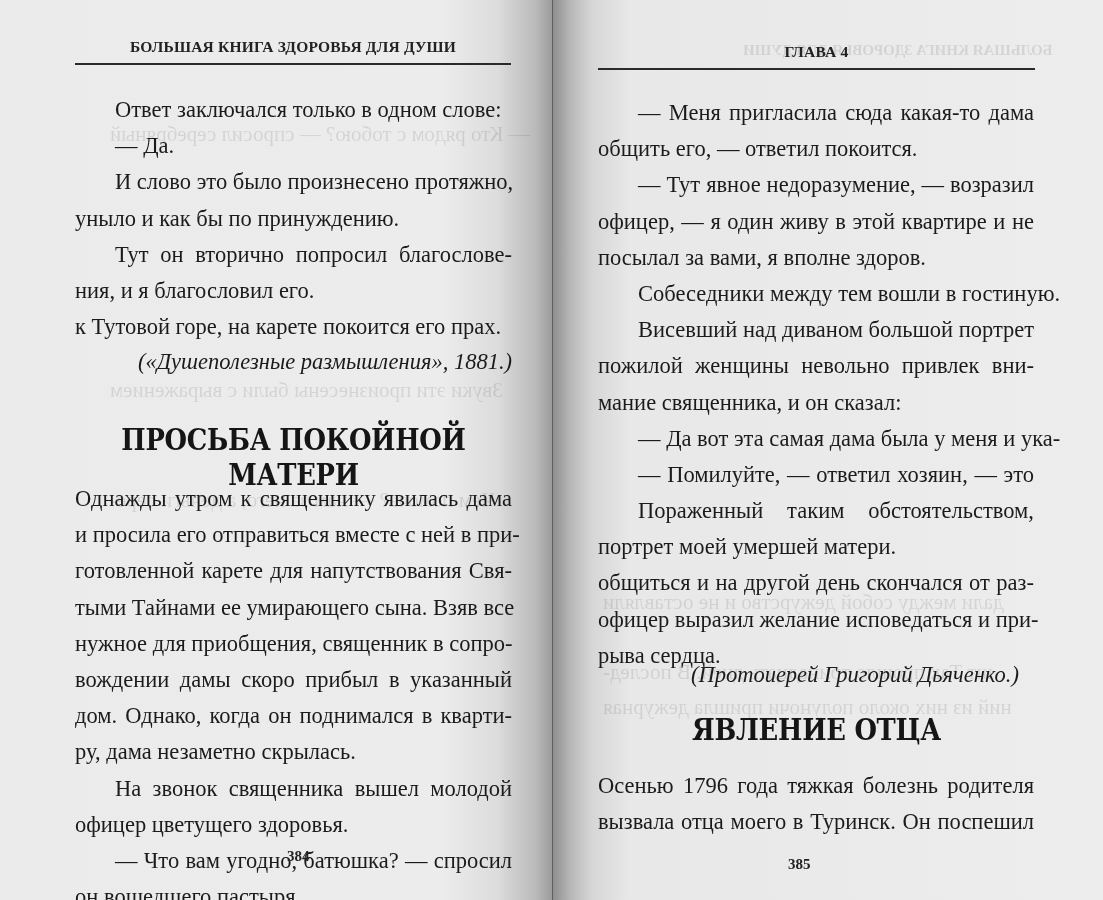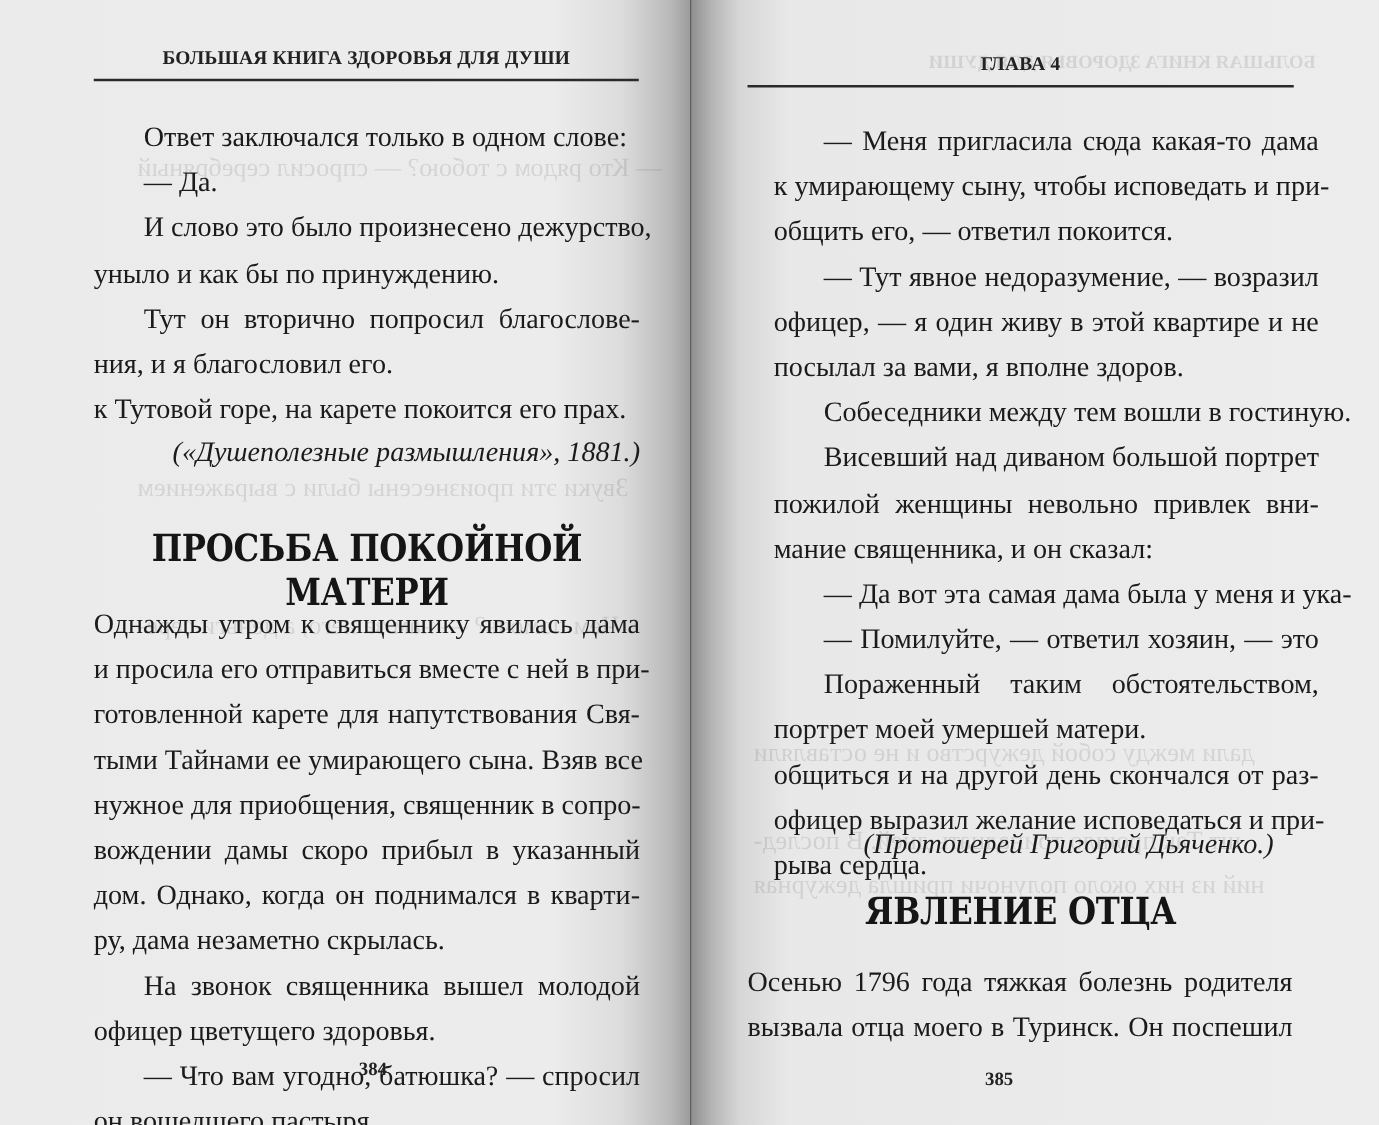--- a/index.html
+++ b/index.html
@@ -55,21 +55,21 @@
     <div class="ghost" style="left:110px; top:122px;">— Кто рядом с тобою? — спросил серебряный</div>
     <div class="ghost" style="left:110px; top:378px;">Звуки эти произнесены были с выражением</div>
     <div class="ghost" style="left:110px; top:488px;">Чем помочь? — нам за него, а деньги сере-</div>
 
     <div class="running-head" style="left:75px; width:436px; top:38px;">БОЛЬШАЯ КНИГА ЗДОРОВЬЯ ДЛЯ ДУШИ</div>
     <div class="rule" style="left:75px; width:436px; top:63px;"></div>
 
     <div class="text-block" id="lt" style="left:75px; width:437px; top:92px;">
         <div class="line indent last">Ответ заключался только в одном слове:</div>
         <div class="line indent last">— Да.</div>
-        <div class="line indent">И слово это было произнесено дежурство,</div>
+        <div class="line indent">И слово это было произнесено протяжно,</div>
         <div class="line last">уныло и как бы по принуждению.</div>
         <div class="line indent">Тут он вторично попросил благослове-</div>
         <div class="line last">ния, и я благословил его.</div>
         <div class="line last">к Тутовой горе, на карете покоится его прах.</div>
       </div>
 
     <div class="text-block" style="left:75px; width:437px; top:344px;">
       <div class="line right italic">(«Душеполезные размышления», 1881.)</div>
     </div>
 
@@ -97,23 +97,22 @@
 
   <div class="page page-right">
     <div class="ghost" style="left:190px; top:42px; font-size:15px; font-weight:bold;">БОЛЬШАЯ КНИГА ЗДОРОВЬЯ ДЛЯ ДУШИ</div>
     <div class="ghost" style="left:50px; top:590px;">дали между собой дежурство и не оставляли</div>
     <div class="ghost" style="left:50px; top:660px;">шт Так прошло тринадцать дней. В послед-</div>
     <div class="ghost" style="left:50px; top:695px;">ний из них около полуночи пришла дежурная</div>
 
     <div class="running-head" style="left:45px; width:437px; top:43px;">ГЛАВА 4</div>
     <div class="rule" style="left:45px; width:437px; top:68px;"></div>
 
-    <div class="text-block" id="rt" style="left:45px; width:436px; top:95px;margin-left:21px;">
+    <div class="text-block" id="rt" style="left:45px; width:436px; top:95px;">
         <div class="line indent">— Меня пригласила сюда какая-то дама</div>
-        <div class="line ">к умирающему сыну, чтобы исповедать и при-</div>
         <div class="line last">общить его, — ответил покоится.</div>
         <div class="line indent">— Тут явное недоразумение, — возразил</div>
         <div class="line ">офицер, — я один живу в этой квартире и не</div>
         <div class="line last">посылал за вами, я вполне здоров.</div>
         <div class="line indent last">Собеседники между тем вошли в гостиную.</div>
         <div class="line indent">Висевший над диваном большой портрет</div>
         <div class="line ">пожилой женщины невольно привлек вни-</div>
         <div class="line last">мание священника, и он сказал:</div>
         <div class="line indent">— Да вот эта самая дама была у меня и ука-</div>
         <div class="line indent">— Помилуйте, — ответил хозяин, — это</div>

